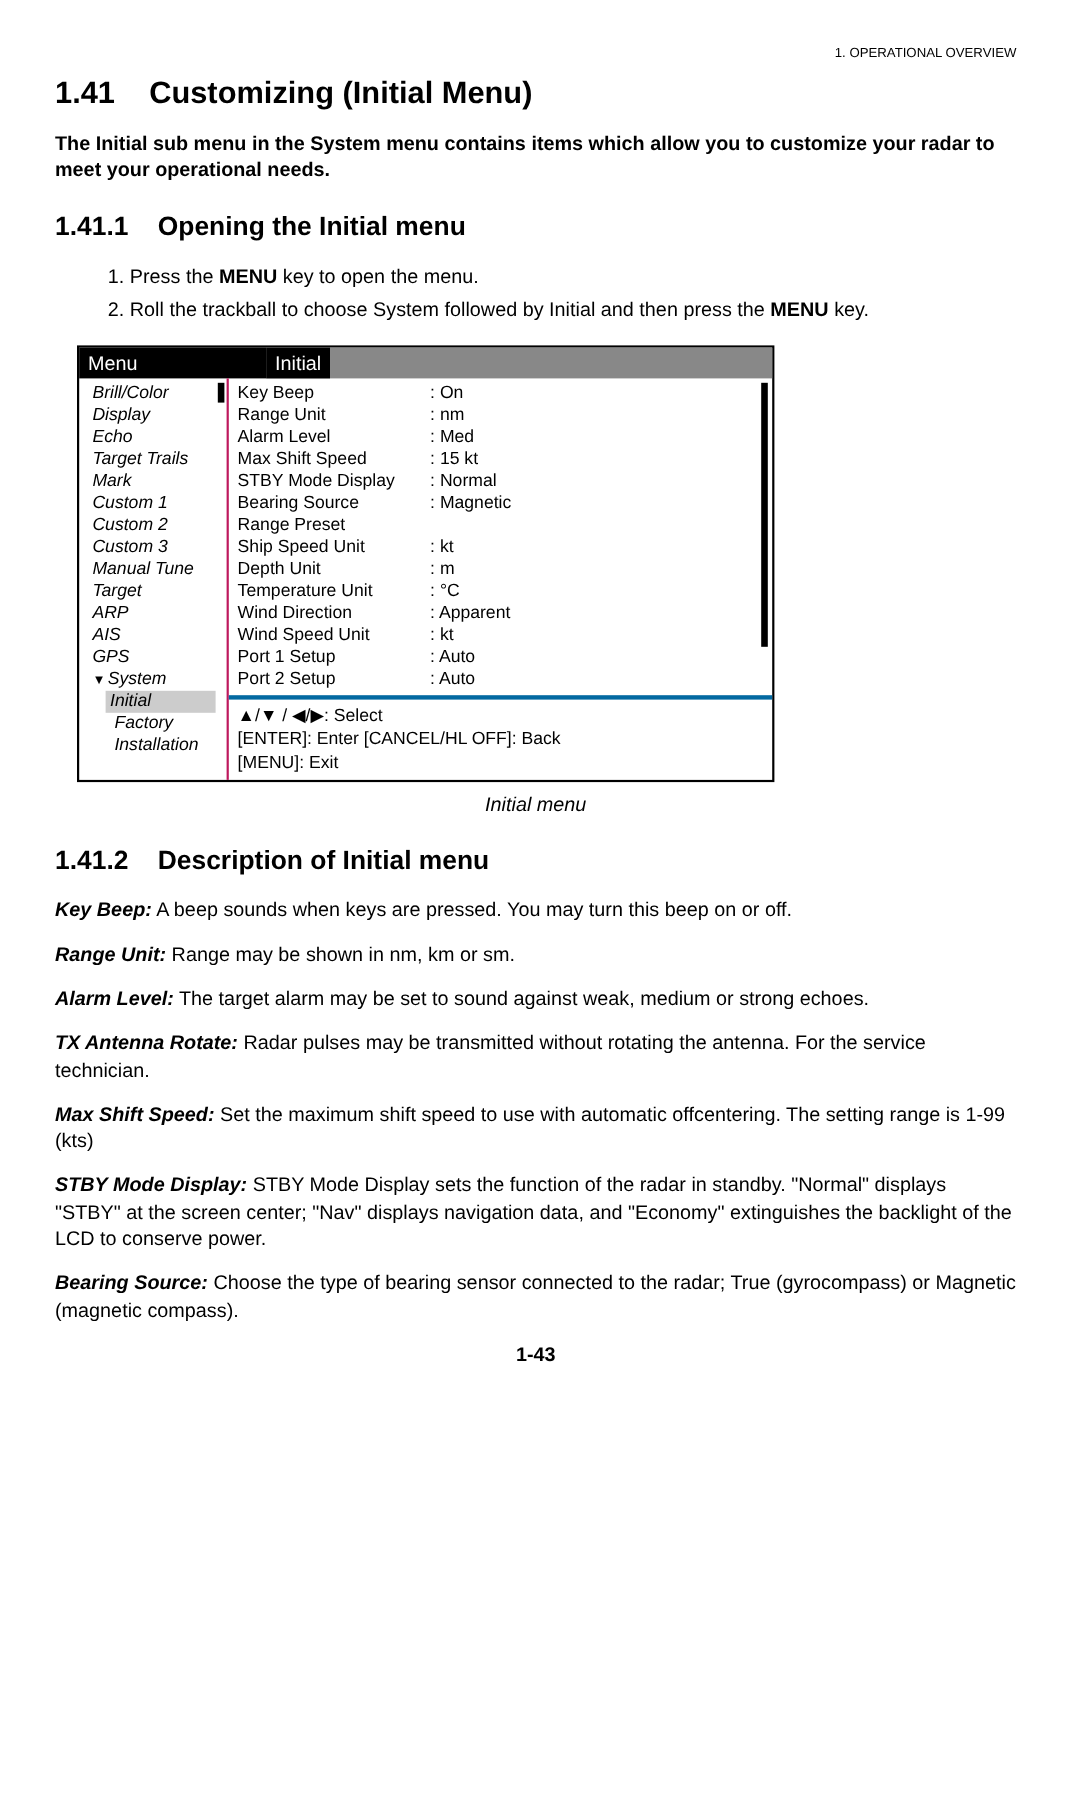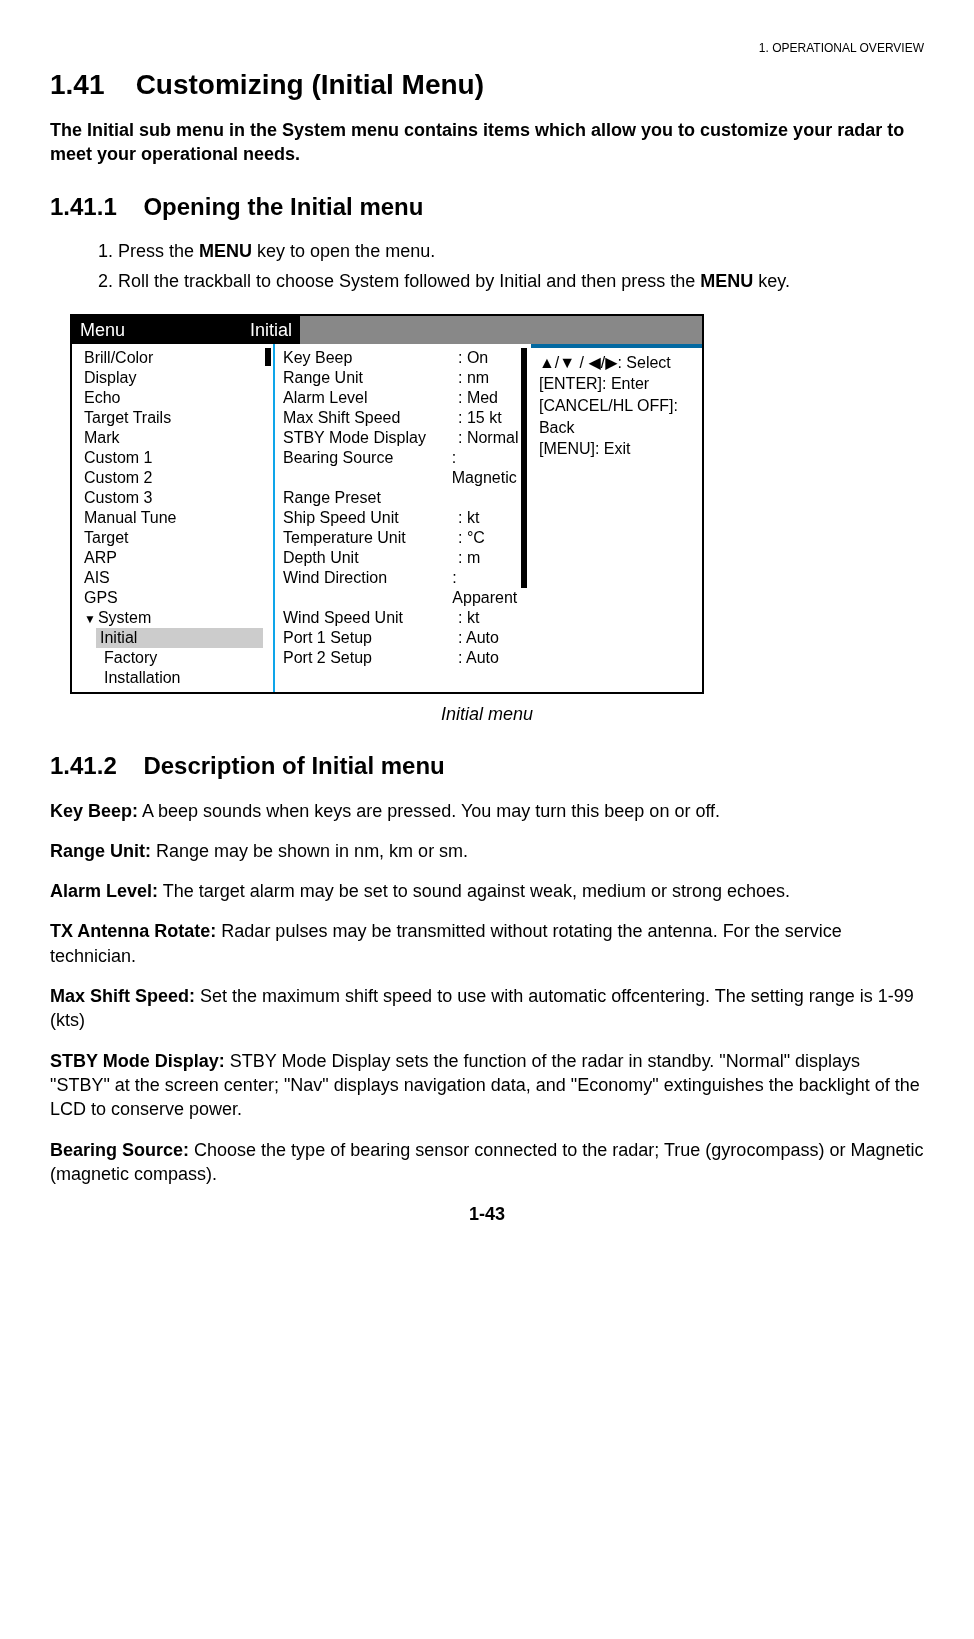--- a/index.html
+++ b/index.html
@@ -67,25 +67,26 @@
   .menu-header .right-title {
     background: #000;
     color: #fff;
     padding: 2px 8px;
     font-size: 18px;
   }
   .menu-body {
     display: flex;
   }
   .menu-left {
-    width: 203px;
-    border-right: 2px solid #0ea5e9;
+    width: 136px;
+    border-right: 2px solid #be185d;
     padding: 4px 0 4px 8px;
     box-sizing: border-box;
     position: relative;
+    font-style: italic;
   }
   .menu-left .items {
     list-style: none;
     padding: 0;
     margin: 0;
   }
   .menu-left .items li {
     padding: 0 0 0 4px;
     line-height: 1.25;
   }
@@ -107,21 +108,21 @@
     right: 2px;
     top: 4px;
     width: 6px;
     height: 18px;
     background: #000;
   }
   .menu-right {
     flex: 1;
     position: relative;
     display: flex;
-    flex-direction: row;
+    flex-direction: column;
   }
   .settings-area {
     padding: 4px 8px 4px 8px;
     position: relative;
     flex: 1;
   }
   .settings-row {
     display: flex;
     line-height: 1.25;
   }
@@ -144,20 +145,21 @@
   .figure-caption {
     text-align: center;
     font-style: italic;
     margin: 8px 0 24px 0;
   }
   .desc-block {
     margin: 0 0 16px 0;
   }
   .desc-block .lbl {
     font-weight: bold;
+    font-style: italic;
   }
   .page-footer {
     text-align: center;
     font-size: 18px;
     font-weight: bold;
   }
 </style>
 </head>
 <body>
 
@@ -242,26 +244,26 @@
             </div>
             <div class="settings-row">
               <span class="lbl">Range Preset</span>
               <span></span>
             </div>
             <div class="settings-row">
               <span class="lbl">Ship Speed Unit</span>
               <span>: kt</span>
             </div>
             <div class="settings-row">
+              <span class="lbl">Depth Unit</span>
+              <span>: m</span>
+            </div>
+            <div class="settings-row">
               <span class="lbl">Temperature Unit</span>
               <span>: °C</span>
-            </div>
-            <div class="settings-row">
-              <span class="lbl">Depth Unit</span>
-              <span>: m</span>
             </div>
             <div class="settings-row">
               <span class="lbl">Wind Direction</span>
               <span>: Apparent</span>
             </div>
             <div class="settings-row">
               <span class="lbl">Wind Speed Unit</span>
               <span>: kt</span>
             </div>
             <div class="settings-row">

